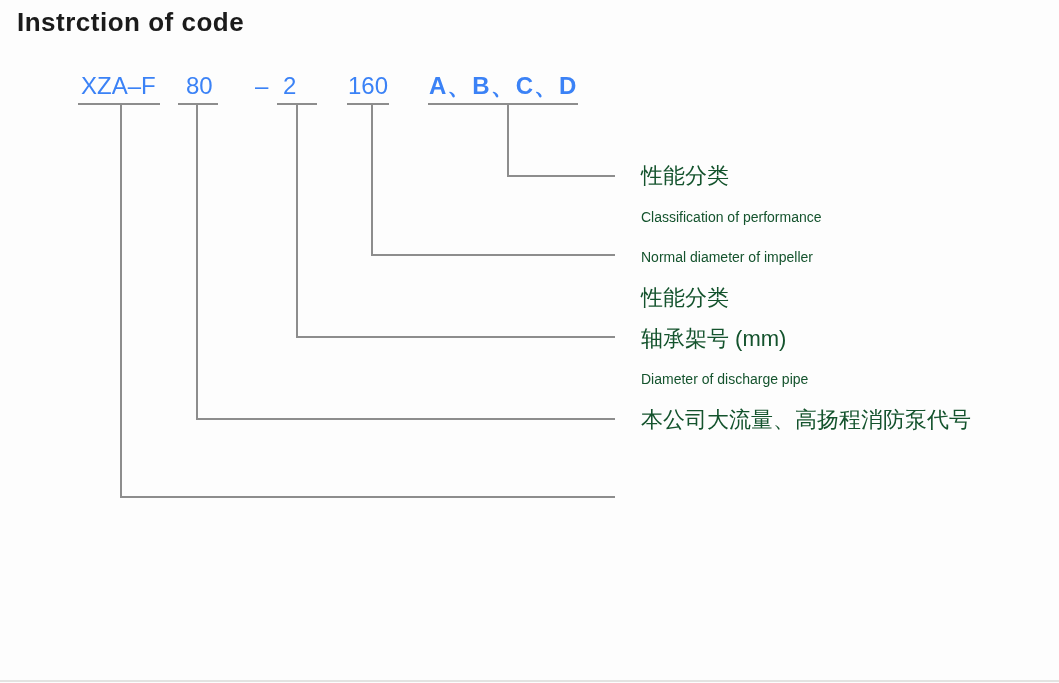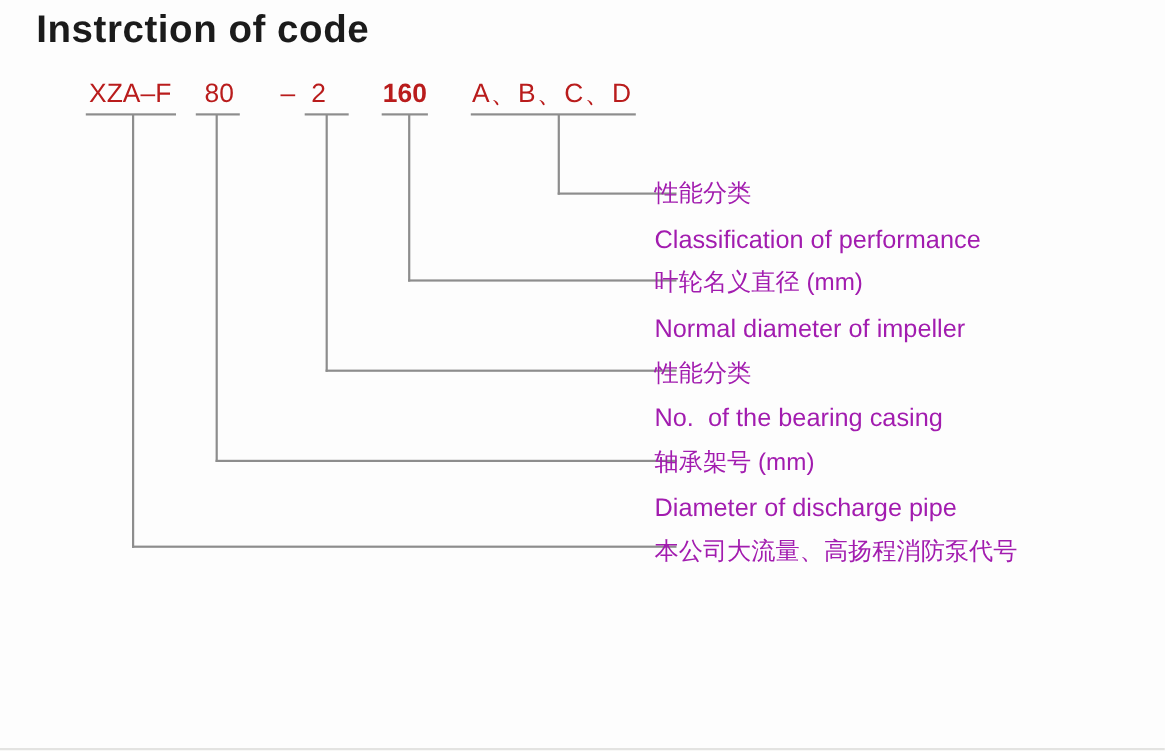--- a/index.html
+++ b/index.html
@@ -4,59 +4,59 @@
 <style>
   html,body{margin:0;padding:0;background:#ffffff;}
   .stage{
     position:relative;
     width:1059px;height:683px;
     background:#fdfdfd;
     font-family:"Liberation Sans","DejaVu Sans",sans-serif;
     overflow:hidden;
   }
   .page-title{
-    position:absolute;left:33px;top:7px;
-    font-size:35px;font-weight:bold;color:#1b1b1b;
+    position:absolute;left:17px;top:7px;
+    font-size:26px;font-weight:bold;color:#1b1b1b;
     letter-spacing:0.5px;margin:0;
   }
   .code-text{
     position:absolute;top:73px;
-    font-size:24px;color:#b91c1c;
+    font-size:24px;color:#3b82f6;
     white-space:nowrap;line-height:26px;
   }
   .seg1{left:81px;}
   .seg2{left:186px;text-align:right;}
   .seg3-dash{left:255px;}
   .seg3{left:283px;}
-  .seg4{left:348px;font-weight:bold;}
-  .seg5{left:429px;letter-spacing:1px;}
+  .seg4{left:348px;}
+  .seg5{left:429px;letter-spacing:1px;font-weight:bold;}
   .hline,.vline{position:absolute;background:#8d8d8d;}
   .hline{height:2px;}
   .vline{width:2px;top:104px;}
   .u1{left:78px;top:103px;width:82px;}
   .u2{left:178px;top:103px;width:40px;}
   .u3{left:277px;top:103px;width:40px;}
   .u4{left:347px;top:103px;width:42px;}
   .u5{left:428px;top:103px;width:150px;}
   .v1{left:120px;height:394px;}
   .v2{left:196px;height:316px;}
   .v3{left:296px;height:234px;}
   .v4{left:371px;height:152px;}
   .v5{left:507px;height:73px;}
   .e1{left:120px;top:496px;width:495px;}
   .e2{left:196px;top:418px;width:419px;}
   .e3{left:296px;top:336px;width:319px;}
   .e4{left:371px;top:254px;width:244px;}
   .e5{left:507px;top:175px;width:108px;}
   .labels{
-    position:absolute;left:595px;top:156px;width:405px;
-    color:#a21caf;line-height:40.65px;
+    position:absolute;left:641px;top:156px;width:405px;
+    color:#14532d;line-height:40.65px;
   }
   .labels .zh{font-size:22px;white-space:pre-wrap;}
-  .labels .en{font-size:23px;white-space:pre-wrap;}
+  .labels .en{font-size:14px;white-space:pre-wrap;}
   .bottom-rule{
     position:absolute;left:0;top:680px;width:1059px;height:2px;
     background:#e3e3e1;
   }
 </style>
 </head>
 <body>
 
 <div class="stage">
 
@@ -83,24 +83,22 @@
 
   <div class="hline e1"></div>
   <div class="hline e2"></div>
   <div class="hline e3"></div>
   <div class="hline e4"></div>
   <div class="hline e5"></div>
 
   <div class="labels">
     <div class="zh">性能分类</div>
     <div class="en">Classification of performance</div>
-    <div class="zh">叶轮名义直径 (mm)</div>
     <div class="en">Normal diameter of impeller</div>
     <div class="zh">性能分类</div>
-    <div class="en">No.  of the bearing casing</div>
     <div class="zh">轴承架号 (mm)</div>
     <div class="en">Diameter of discharge pipe</div>
     <div class="zh">本公司大流量、高扬程消防泵代号</div>
   </div>
 
   <div class="bottom-rule"></div>
 
 </div>
 
 </body></html>

